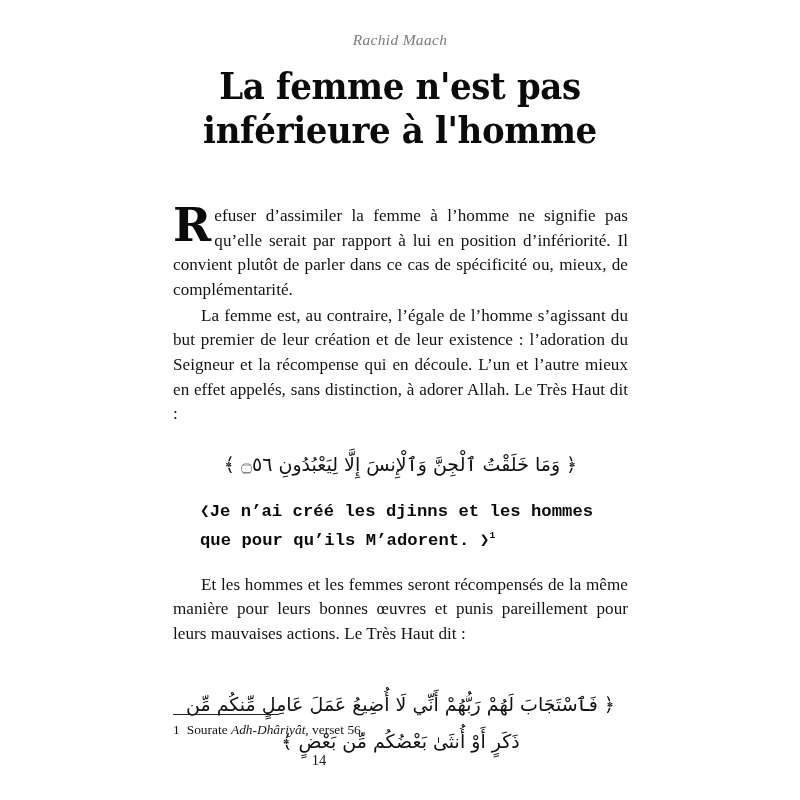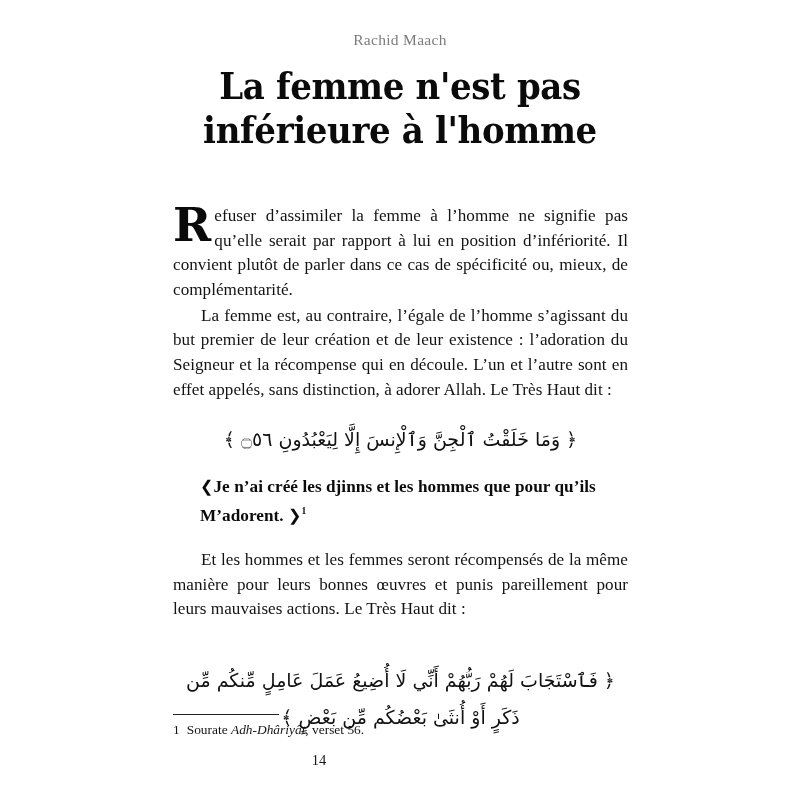--- a/index.html
+++ b/index.html
@@ -24,20 +24,21 @@
     background: #ffffff;
   }
 
   
   .running-head {
     position: absolute;
     left: 0;
     top: 31px;
     width: 800px;
     text-align: center;
+    font-style: italic;
     font-size: 15.5px;
     letter-spacing: 0.3px;
     color: #7c7c7c;
   }
 
   
   .chapter-title {
     position: absolute;
     left: 100px;
     top: 64px;
@@ -118,20 +119,21 @@
 
   
   .translation {
     margin: 19px 0 0 0;
     padding: 0 24px 0 27px;
     font-weight: bold;
     font-size: 17.2px;
     line-height: 24px;
     letter-spacing: 0.05px;
     color: #0b0b0b;
+    font-family: Liberation Mono, monospace;
   }
   .translation .brk {
     font-weight: normal;
     font-size: 16px;
   }
   .translation sup {
     font-size: 9.5px;
     vertical-align: super;
     font-weight: bold;
   }
@@ -186,21 +188,21 @@
 
   <div class="chapter-title">
     <span class="tl">La femme n'est pas</span>
     <span class="tl">inférieure à l'homme</span>
   </div>
 
   <div class="column">
 
     <p class="body"><span class="dropcap">R</span><span>efuser d’assimiler la femme à l’homme ne signifie pas qu’elle serait par rapport à lui en position d’infériorité. Il convient plutôt de parler dans ce cas de spécificité ou, mieux, de complémentarité.</span></p>
 
-    <p class="body indent">La femme est, au contraire, l’égale de l’homme s’agissant du but premier de leur création et de leur existence : l’adoration du Seigneur et la récompense qui en découle. L’un et l’autre sont en effet appelés, sans distinction, à adorer Allah. Le Très Haut dit :</p>
+    <p class="body indent">La femme est, au contraire, l’égale de l’homme s’agissant du but premier de leur création et de leur existence : l’adoration du Seigneur et la récompense qui en découle. L’un et l’autre mieux en effet appelés, sans distinction, à adorer Allah. Le Très Haut dit :</p>
 
     <div class="arabic arabic-1">
       <span class="aline">﴿ وَمَا خَلَقْتُ ٱلْجِنَّ وَٱلْإِنسَ إِلَّا لِيَعْبُدُونِ ۝٥٦ ﴾</span>
     </div>
 
     <p class="translation"><span class="brk">❮</span><span>Je n’ai créé les djinns et les hommes que pour qu’ils M’adorent.</span> <span class="brk">❯</span><sup>1</sup></p>
 
     <p class="body indent para-after-arabic">Et les hommes et les femmes seront récompensés de la même manière pour leurs bonnes œuvres et punis pareillement pour leurs mauvaises actions. Le Très Haut dit :</p>
 
     <div class="arabic arabic-2">

